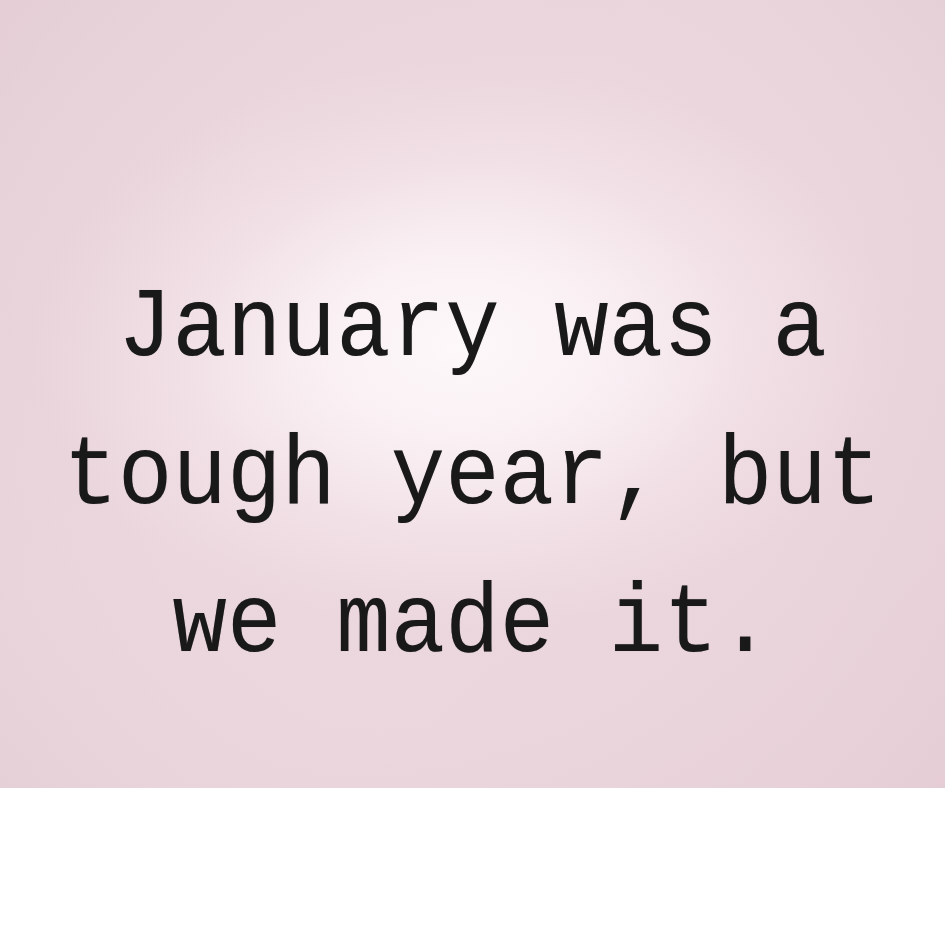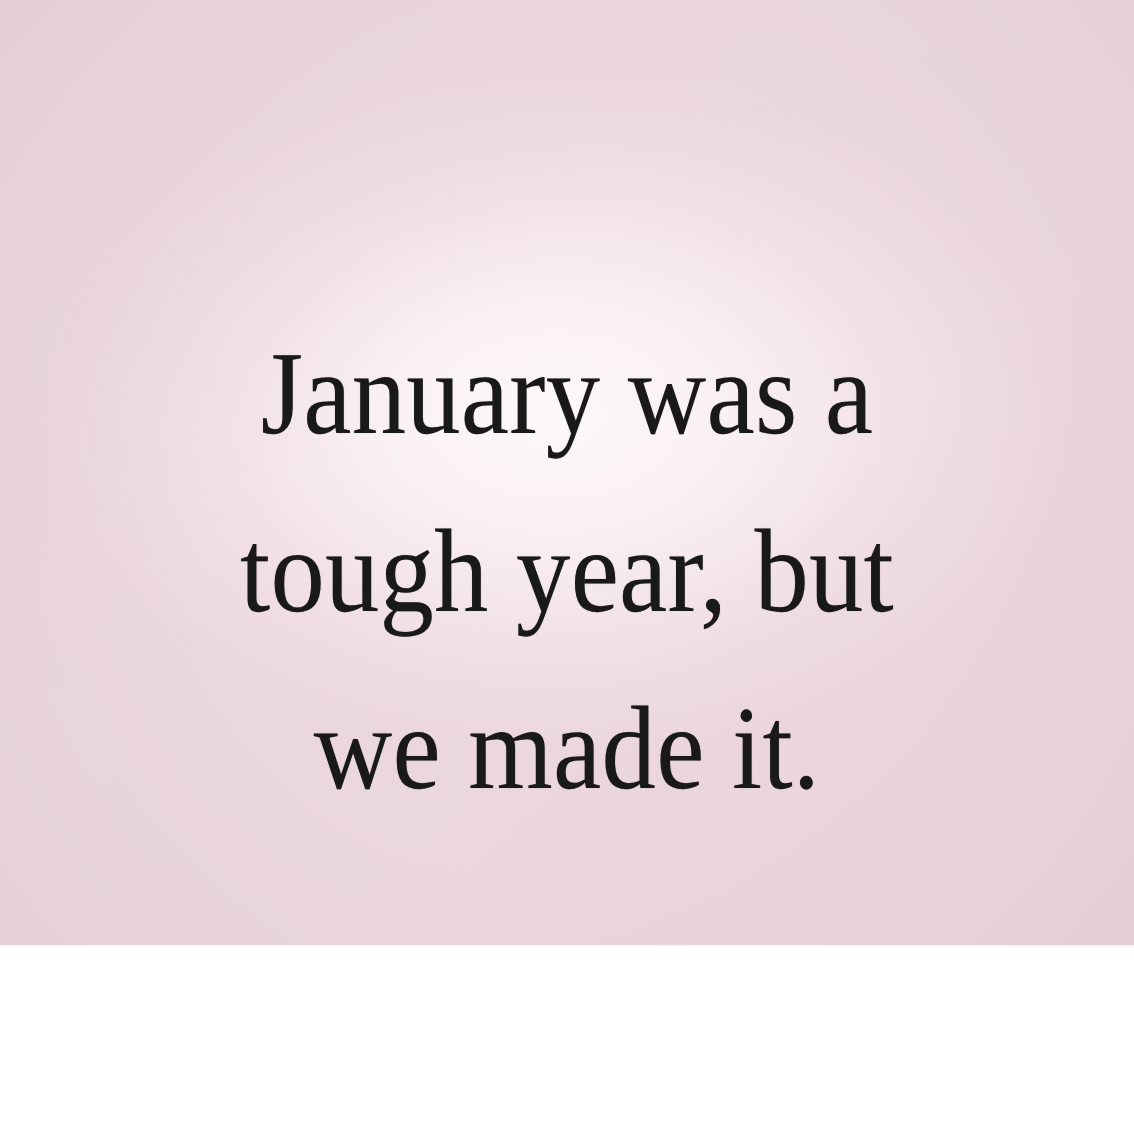--- a/index.html
+++ b/index.html
@@ -7,21 +7,21 @@
     margin: 0;
     padding: 0;
     background: #ffffff;
   }
 
   #quote-card {
     position: relative;
     width: 945px;
     height: 788px;
     overflow: hidden;
-    font-family: Liberation Serif, serif;
+    font-family: Liberation Mono, monospace;
     
     background-color: #ead6dc;
   }
 
   
   #bg-gradient {
     position: absolute;
     inset: 0;
     background:
       radial-gradient(

